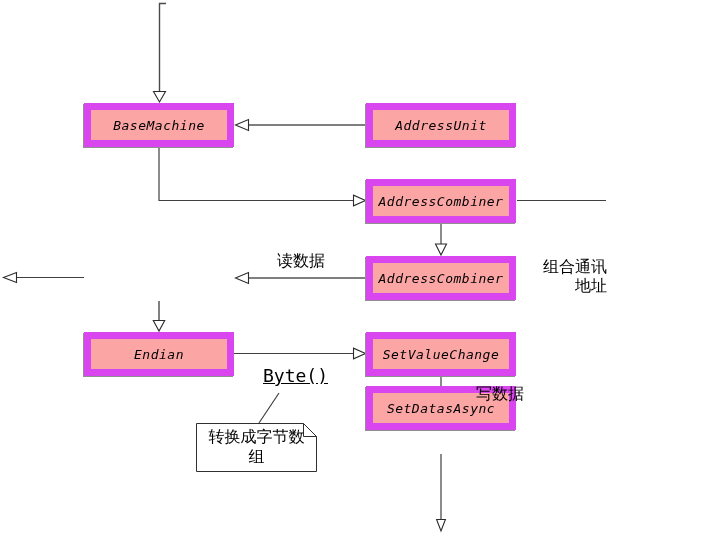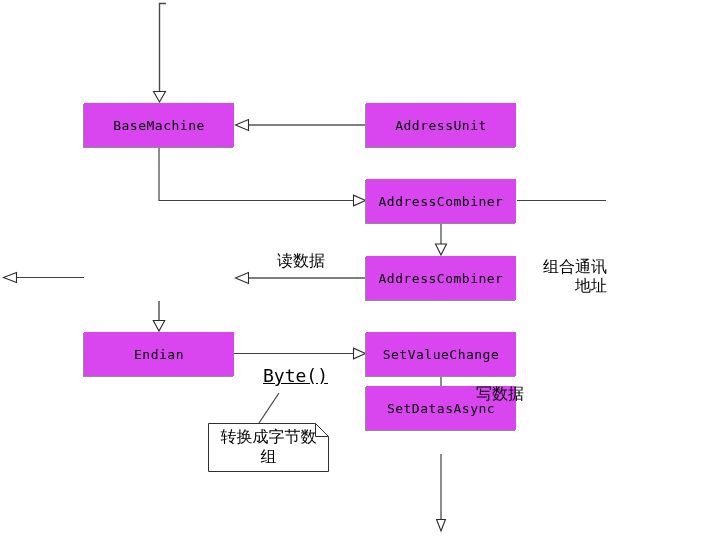--- a/index.html
+++ b/index.html
@@ -1,21 +1,21 @@
 <!DOCTYPE html>
 <html><head>
 <meta charset="utf-8">
 <style>
   html,body{margin:0;padding:0;background:#ffffff;}
   #canvas{position:relative;width:721px;height:538px;background:#ffffff;overflow:hidden;
           font-family:"DejaVu Sans","Liberation Sans",sans-serif;color:#000;}
   #wires{position:absolute;left:0;top:0;width:721px;height:538px;}
-  .cls{position:absolute;width:150px;height:44px;background:#d946ef;
-       border:4px solid #d946ef;box-shadow:-1px 1px 0 #8f8f8f;
-       display:flex;align-items:center;justify-content:center;box-sizing:border-box;}
+  .cls{position:absolute;width:150px;height:44px;background:#fca5a5;
+       border:7px solid #d946ef;box-shadow:-1px 1px 0 #8f8f8f;
+       display:flex;align-items:center;justify-content:center;box-sizing:border-box;font-style:italic;}
   .cls span{font-family:"DejaVu Sans Mono","Liberation Mono",monospace;
             font-size:13px;letter-spacing:0.5px;color:#000;}
   .note{position:absolute;}
   .note svg{position:absolute;left:0;top:0;}
   .note .note-text{position:absolute;color:#000;font-size:16px;line-height:21px;
                    font-family:"DejaVu Sans","Liberation Sans",sans-serif;}
   .edge-label{position:absolute;color:#000;font-size:16px;line-height:19px;white-space:pre-line;}
   .mono-label{font-family:"DejaVu Sans Mono","Liberation Mono",monospace;font-size:18px;text-decoration:underline;}
 </style>
 </head>
@@ -100,21 +100,21 @@
     <span>Endian</span>
     </div>
   <div class="cls" style="left:366px;top:332px">
     <span>SetValueChange</span>
     </div>
   <div class="cls" style="left:366px;top:386px">
     <span>SetDatasAsync</span>
     </div>
 
 
-  <div class="note" style="left:208px;top:423px;width:142px;height:49px">
+  <div class="note" style="left:196px;top:423px;width:142px;height:49px">
     <svg width="121" height="49">
       <polygon points="0.5,0.5 107.5,0.5 120.5,13.5 120.5,48.5 0.5,48.5" fill="#ffffff" stroke="#2f2f2f" stroke-width="1"></polygon>
       <polyline points="107.5,0.5 107.5,13.5 120.5,13.5" fill="none" stroke="#2f2f2f" stroke-width="1"></polyline>
     </svg>
     <div class="note-text" style="left:5px;top:4px;width:111px;text-align:center;line-height:20px">转换成字节数组</div>
   </div>
 
   <div class="edge-label" style="left:277px;top:251px">读数据</div>
   <div class="edge-label" style="left:531px;top:257px;width:76px;text-align:right">组合通讯
 地址</div>

